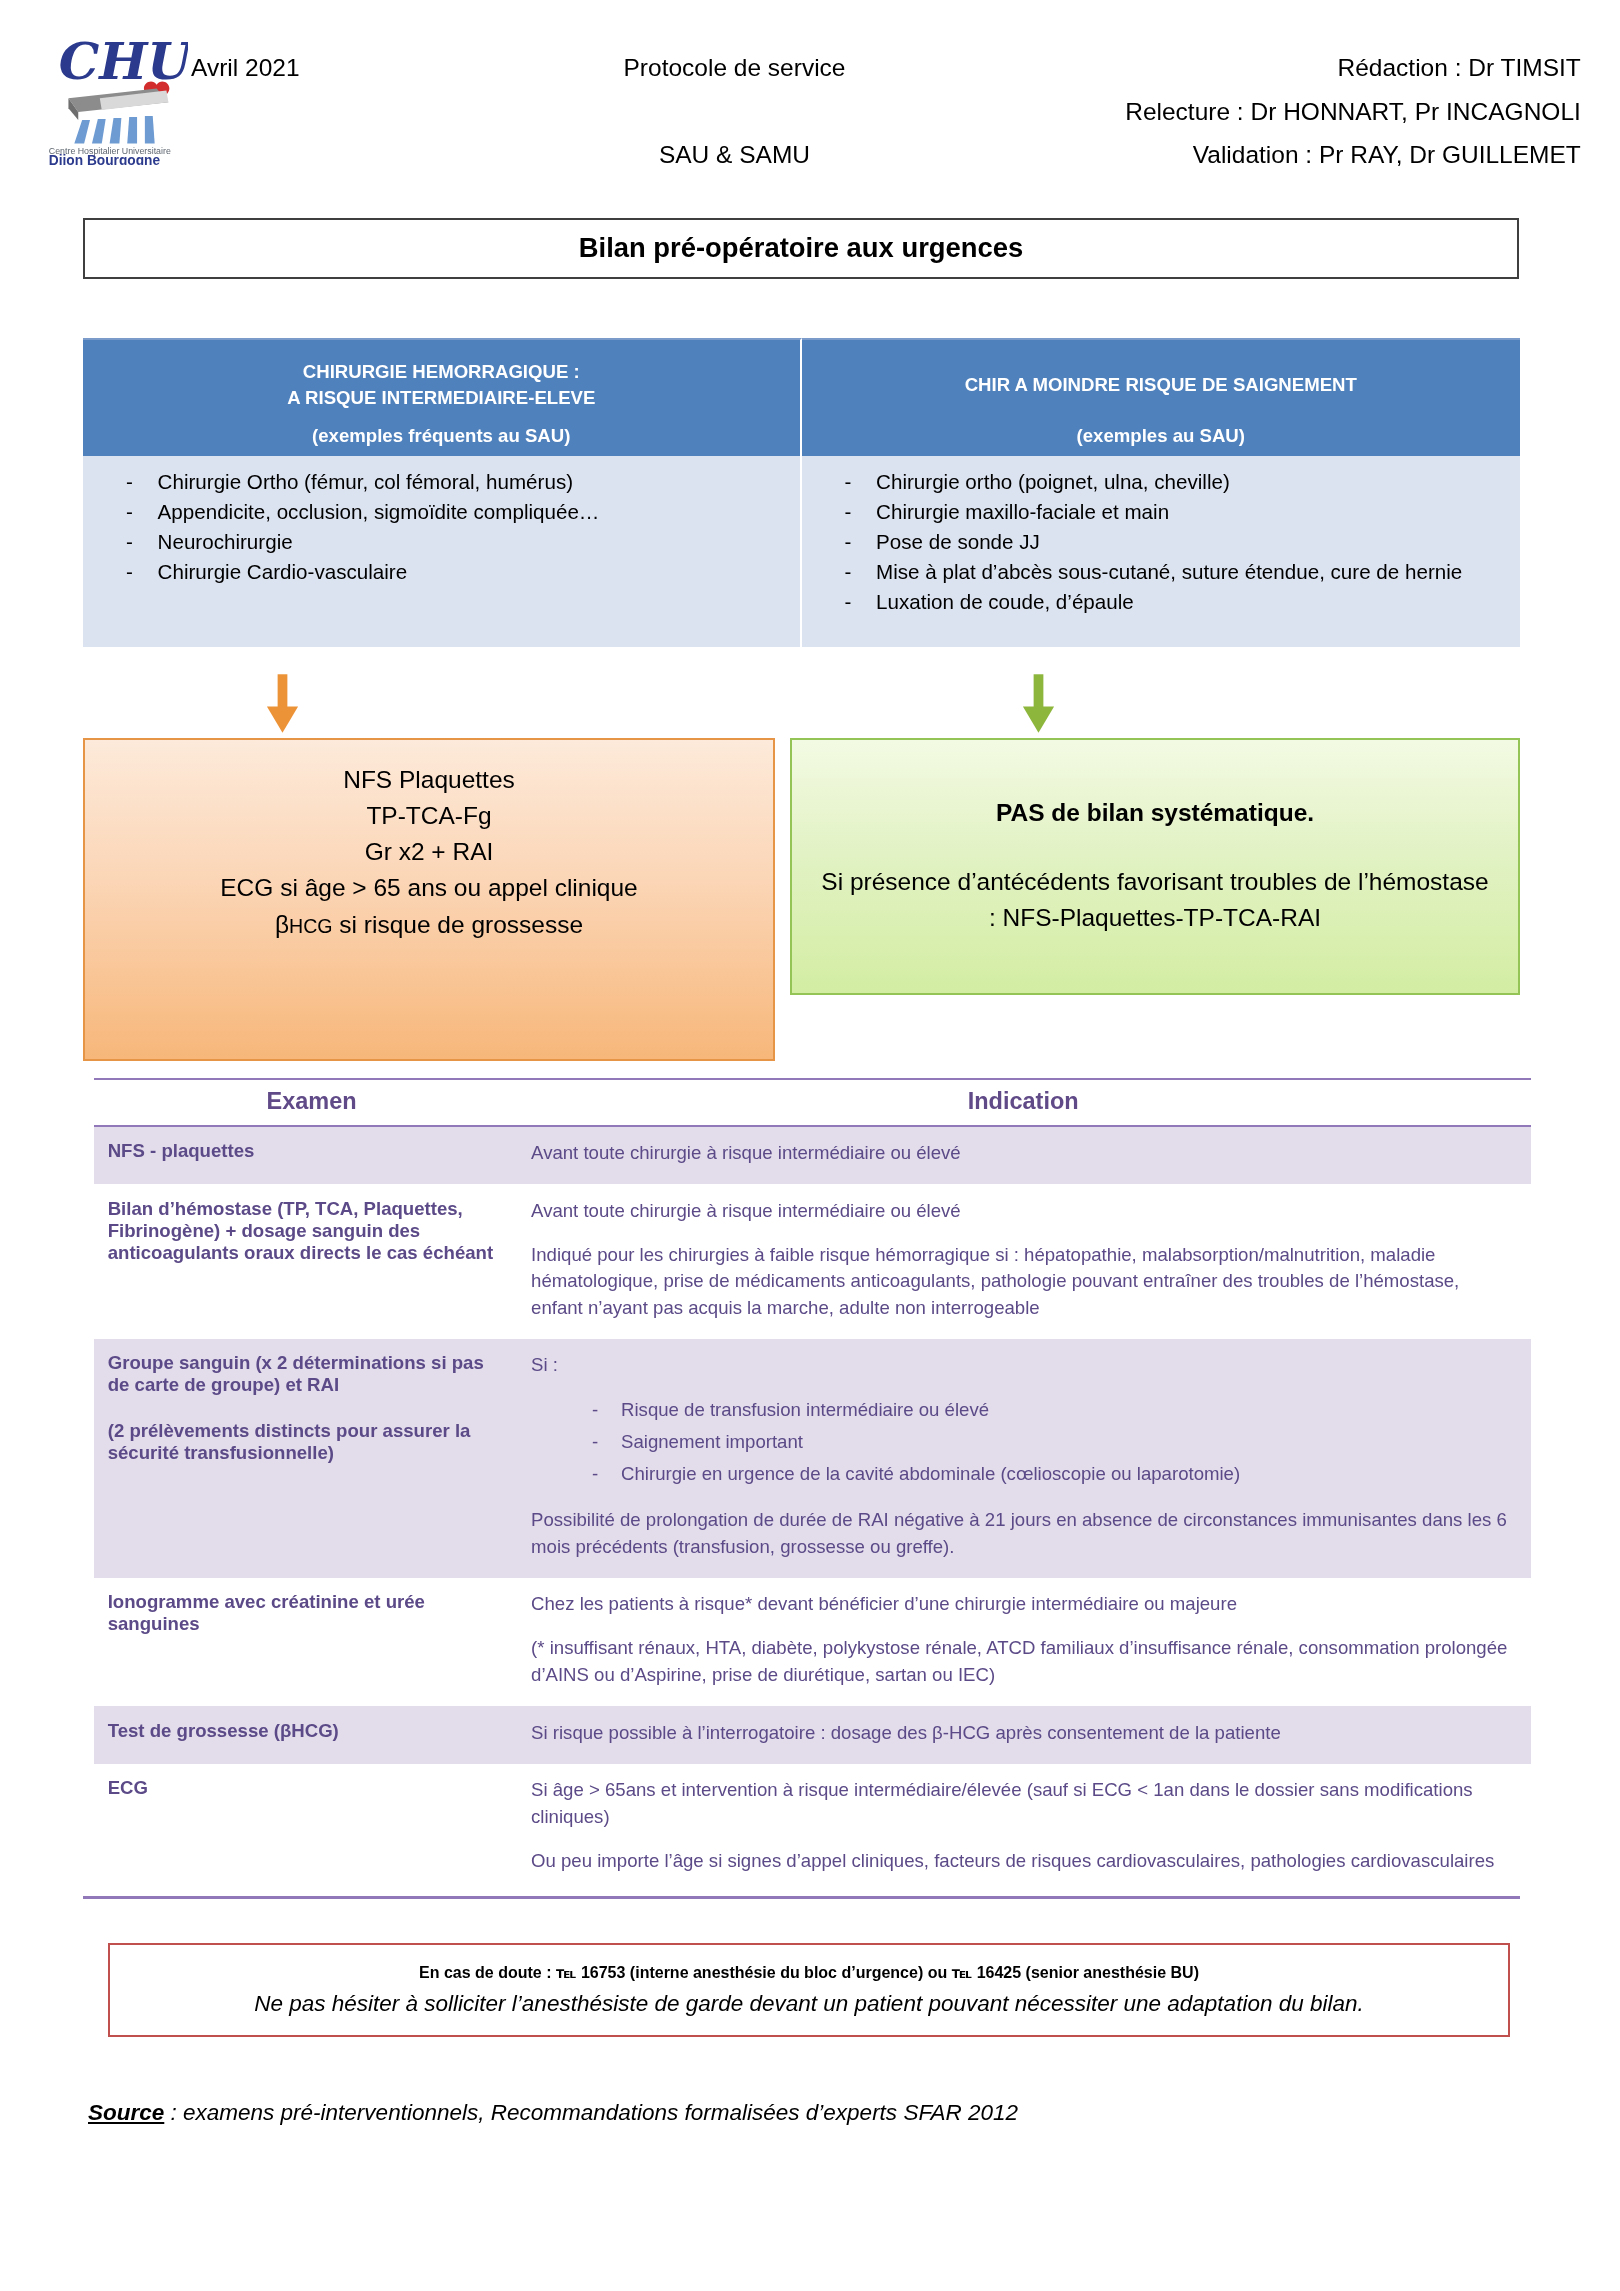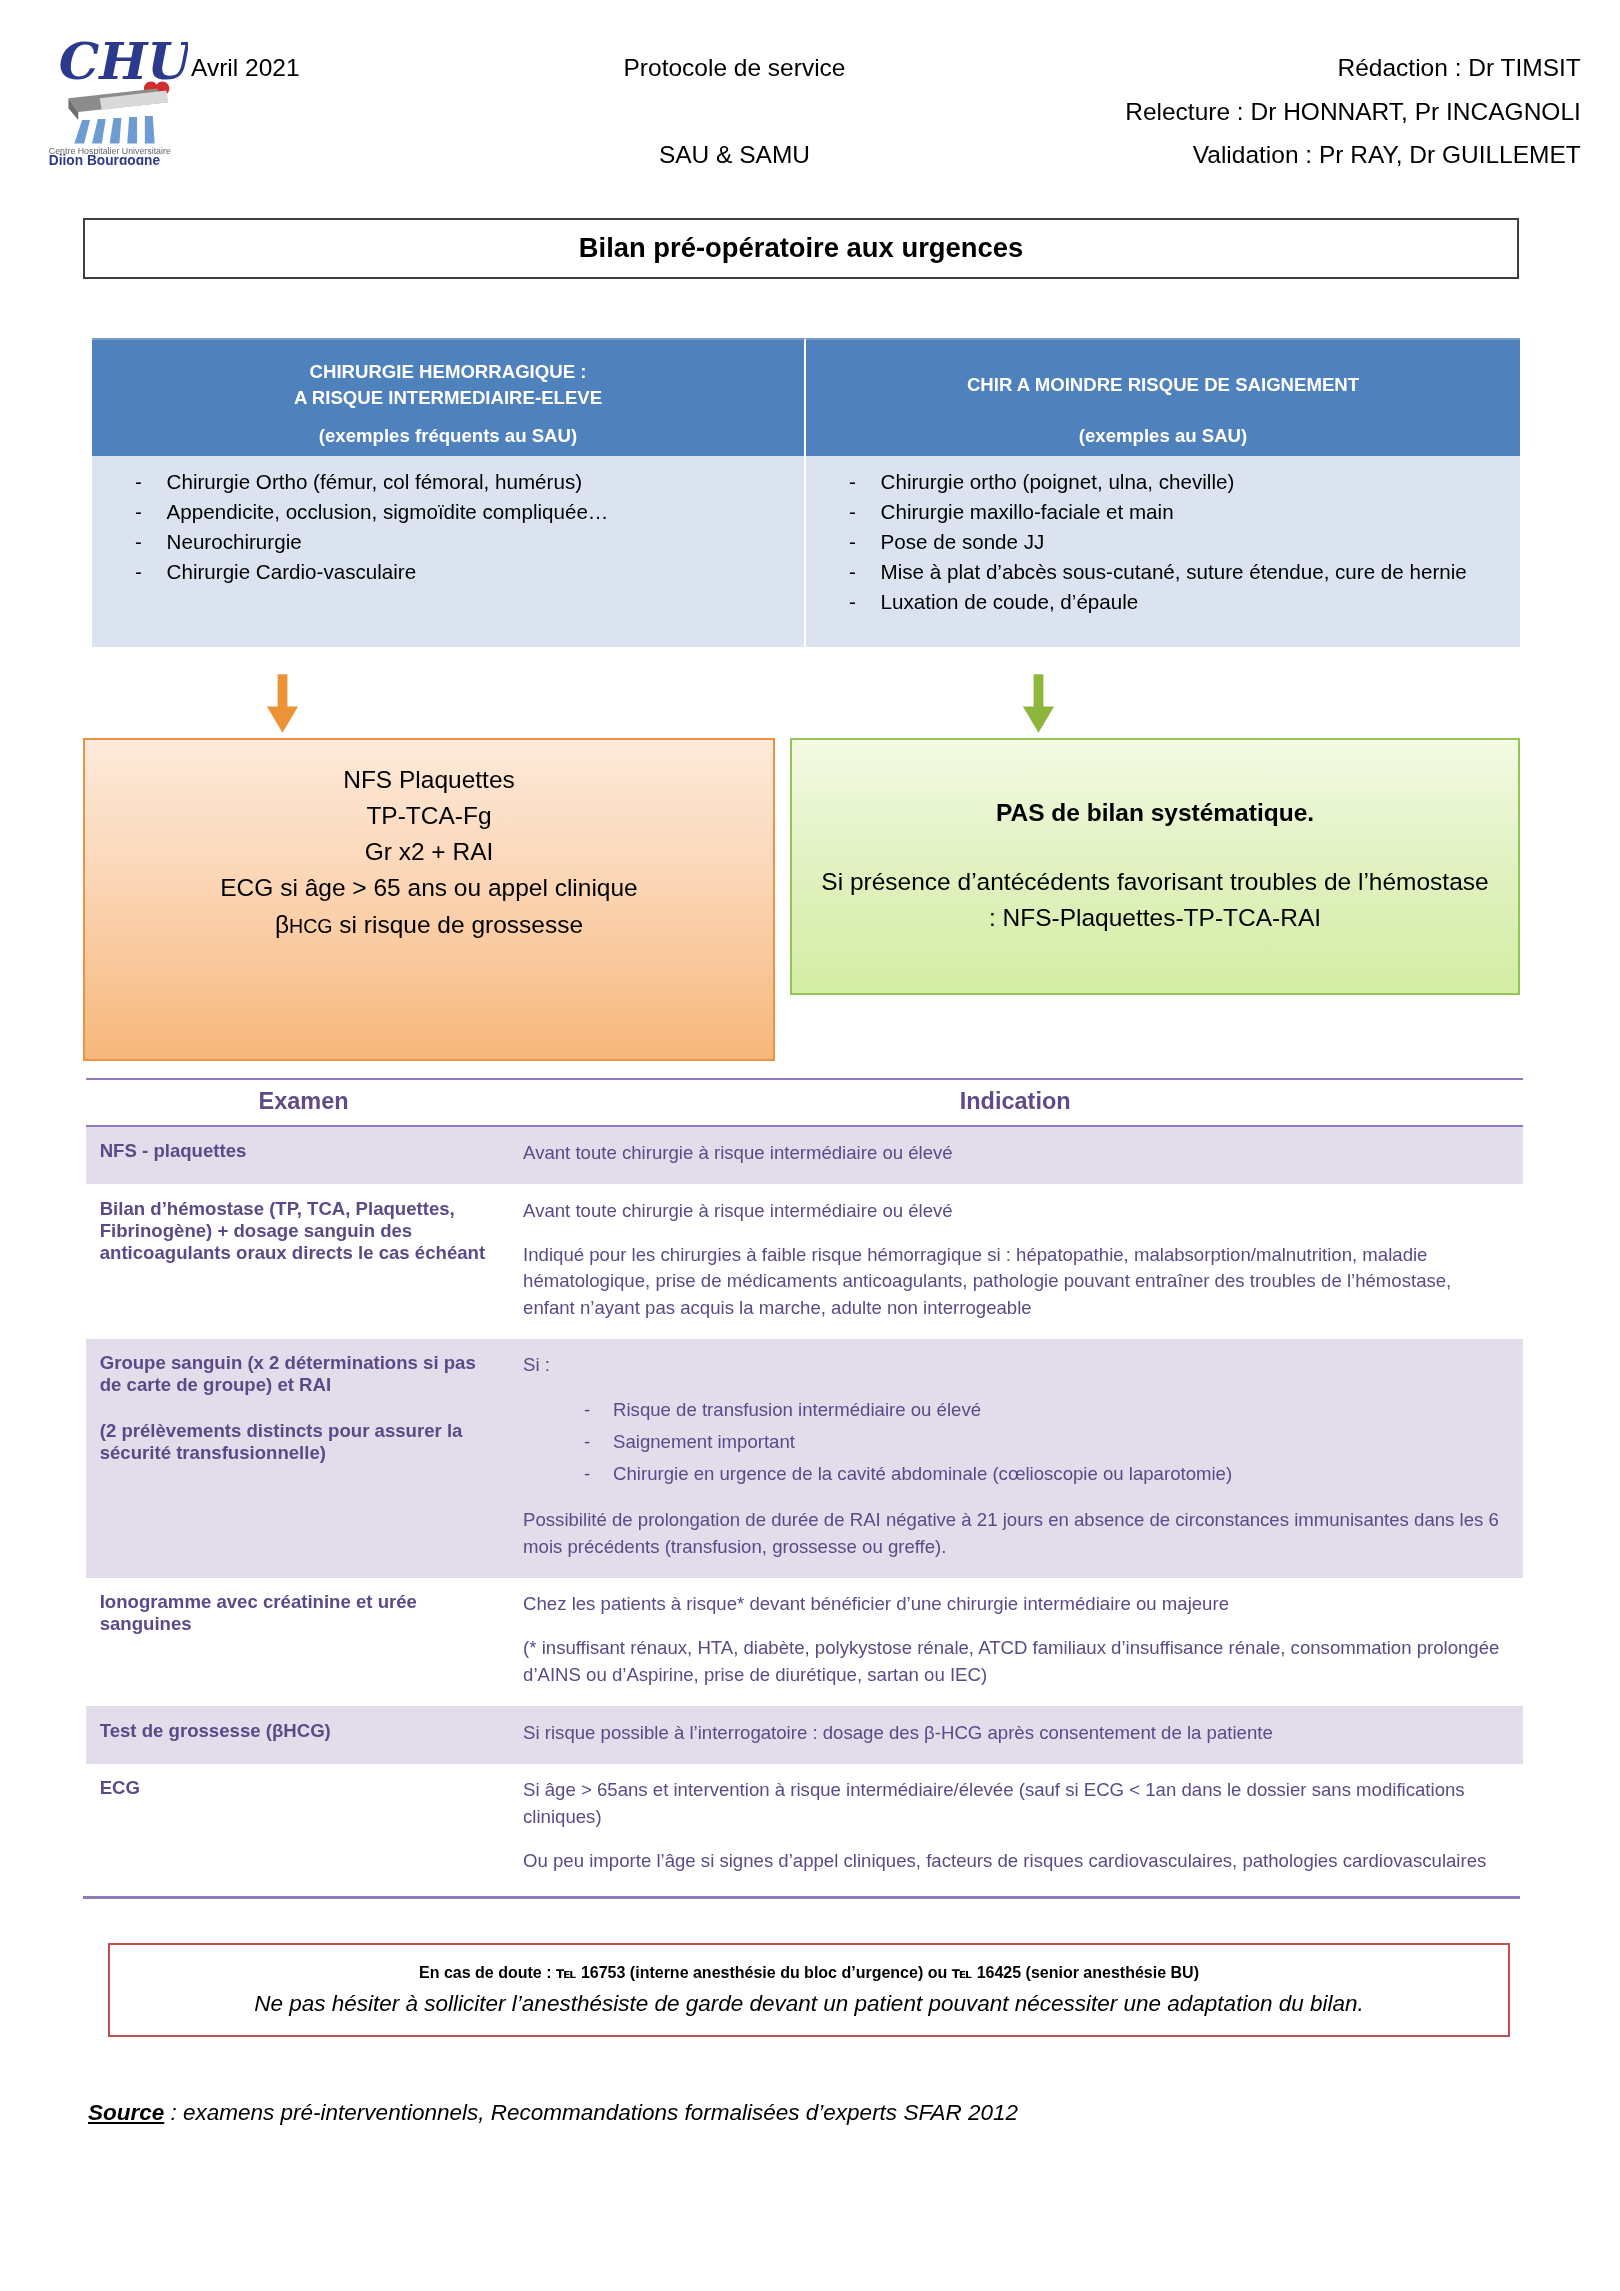--- a/index.html
+++ b/index.html
@@ -69,21 +69,21 @@
     top: 338px;
     width: 1437px;
     display: flex;
   }
   .panel {
     width: 50%;
     box-sizing: border-box;
     background: #DCE3F0;
     border-top: 2px solid #7B9BCB;
   }
-  .panel.left { border-right: 2px solid #ffffff; margin-left: 9px; }
+  .panel.left { border-right: 2px solid #ffffff; }
   .panel-head {
     background: #4F81BD;
     color: #ffffff;
     text-align: center;
     font-weight: bold;
     font-size: 18.6px;
     padding: 15.7px 9.8px 17.6px 9.8px;
     box-sizing: border-box;
     height: 116px;
   }
@@ -146,21 +146,21 @@
     font-size: 24.5px;
     line-height: 1.48;
   }
   .box-line.bold { font-weight: bold; }
   .beta-sub { font-size: 19.6px; }
   .spacer-line { height: 33px; }
 
   
   .exam-table {
     position: absolute;
-    left: 86px;
+    left: 94px;
     top: 1078px;
     width: 1437px;
     border-collapse: collapse;
     font-size: 18.6px;
   }
   .exam-table thead th {
     color: #604A87;
     font-weight: bold;
     font-size: 23.5px;
     text-align: center;

